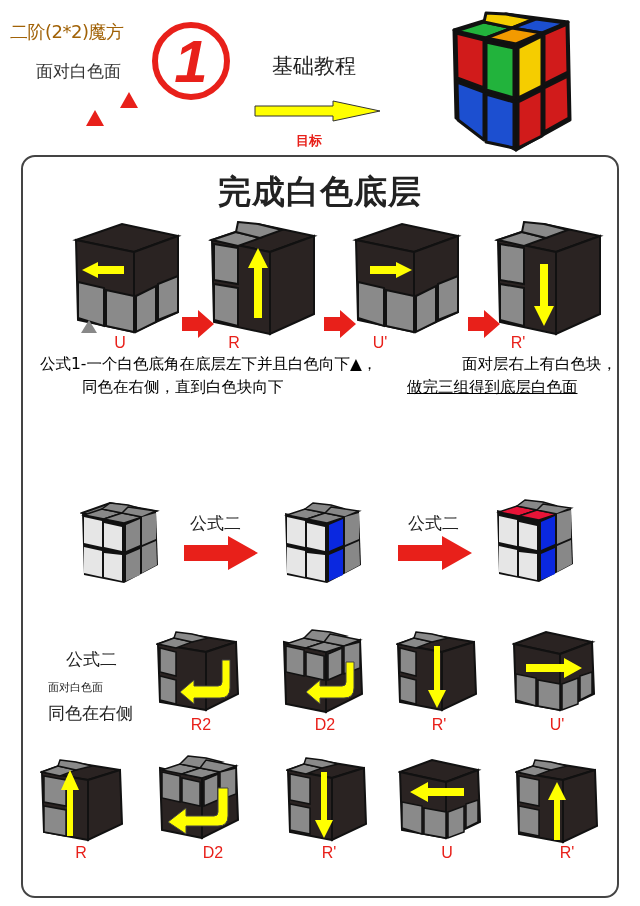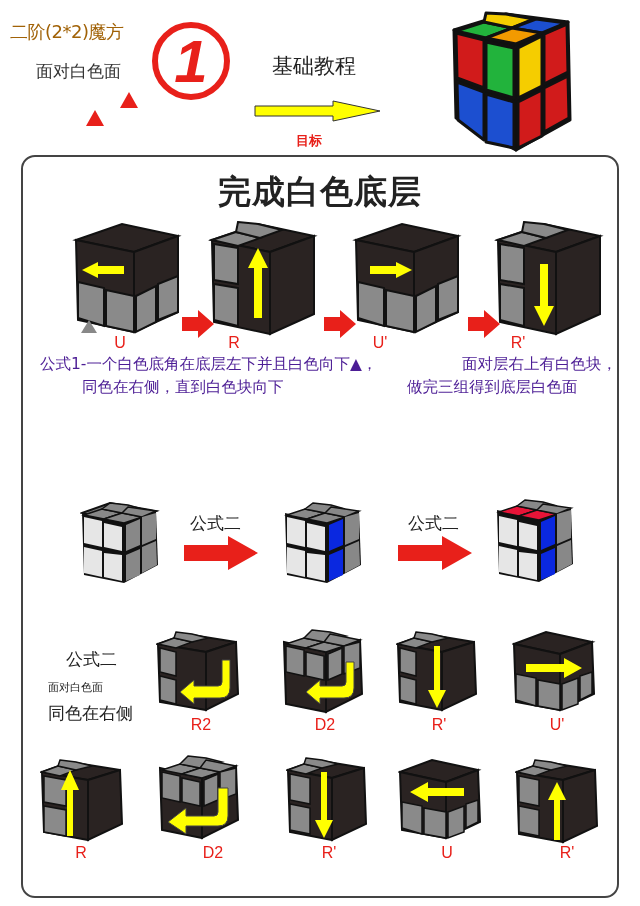--- a/index.html
+++ b/index.html
@@ -7,21 +7,21 @@
   .abs{position:absolute;}
   .hdr-t1{left:10px;top:20px;font-size:18px;color:#a16207;letter-spacing:-0.5px;}
   .hdr-t2{left:36px;top:60px;font-size:17px;color:#333;}
   .tri{width:0;height:0;border-left:9px solid transparent;border-right:9px solid transparent;border-bottom:16px solid #e8201a;}
   .num-circle{left:152px;top:22px;width:78px;height:78px;border:6px solid #e8201a;border-radius:50%;box-sizing:border-box;display:flex;align-items:center;justify-content:center;color:#e8201a;font-size:60px;font-weight:bold;font-style:italic;font-family:"Liberation Sans",sans-serif;}
   .goal-title{left:272px;top:52px;font-size:21px;color:#222;}
   .goal-sub{left:296px;top:84px;font-size:13px;color:#e8201a;font-weight:bold;margin-top:48px;}
   .panel{left:21px;top:155px;width:598px;height:743px;border:2px solid #444;border-radius:14px;box-sizing:border-box;}
   .panel-title{left:0;width:640px;top:170px;text-align:center;font-size:33px;font-weight:bold;color:#222;letter-spacing:1px;}
   .mv{color:#e8201a;font-size:16px;font-family:"Liberation Sans",sans-serif;text-align:center;}
-  .desc{font-size:15.5px;color:#4c1d95;white-space:nowrap;}
+  .desc{font-size:15.5px;color:#000000;white-space:nowrap;}
   .lbl{font-size:17px;color:#222;text-align:center;}
 </style>
 </head>
 <body>
 
 <div class="abs hdr-t1">二阶(2*2)魔方</div>
 <div class="abs hdr-t2">面对白色面</div>
 <div class="abs tri" style="left:86px;top:110px;"></div>
 <div class="abs tri" style="left:120px;top:92px;"></div>
 <div class="abs num-circle">
@@ -116,21 +116,21 @@
   <polygon points="30,4 50,6 74,12 52,20 28,14" fill="#8a8a8a" stroke="#111" stroke-width="2"></polygon>
   <polygon points="6,26 30,30 30,66 6,62" fill="#8a8a8a" stroke="#111" stroke-width="2"></polygon>
   <polygon points="6,66 30,70 30,108 6,102" fill="#8a8a8a" stroke="#111" stroke-width="2"></polygon>
   <polygon points="46,46 54,46 54,88 60,88 50,108 40,88 46,88" fill="#ffff00"></polygon>
 </svg>
 <div class="abs mv" style="left:506px;top:334px;width:24px;">R'</div>
 
 <div class="abs desc" style="left:40px;top:354px;">公式1-一个白色底角在底层左下并且白色向下▲，</div>
 <div class="abs desc" style="left:462px;top:354px;">面对层右上有白色块，</div>
 <div class="abs desc" style="left:82px;top:377px;">同色在右侧，直到白色块向下</div>
-<div class="abs desc" style="left:407px;top:377px;">做完三组得到底层白色面</div>
+<div class="abs desc" style="left:407px;top:377px;text-decoration:underline;">做完三组得到底层白色面</div>
 
 <svg class="abs" style="left:80px;top:495px;" width="84" height="92">
   <polygon points="2,18 30,8 76,16 44,28" fill="#777" stroke="#111" stroke-width="2"></polygon>
   <polygon points="2,18 44,28 44,88 4,80" fill="#111"></polygon>
   <polygon points="44,28 76,16 78,70 44,88" fill="#111"></polygon>
   <polygon points="4,20 22,14 42,18 24,24" fill="#888" stroke="#111" stroke-width="1.5"></polygon>
   <polygon points="24,24 42,18 62,22 44,28" fill="#888" stroke="#111" stroke-width="1.5"></polygon>
   <polygon points="30,8 48,10 62,14 42,18 22,14" fill="#888" stroke="#111" stroke-width="1.5"></polygon>
   <polygon points="48,12 76,16 62,22 42,18" fill="#888" stroke="#111" stroke-width="1.5"></polygon>
   <polygon points="4,22 22,26 22,52 4,48" fill="#e6e6e6"></polygon>

